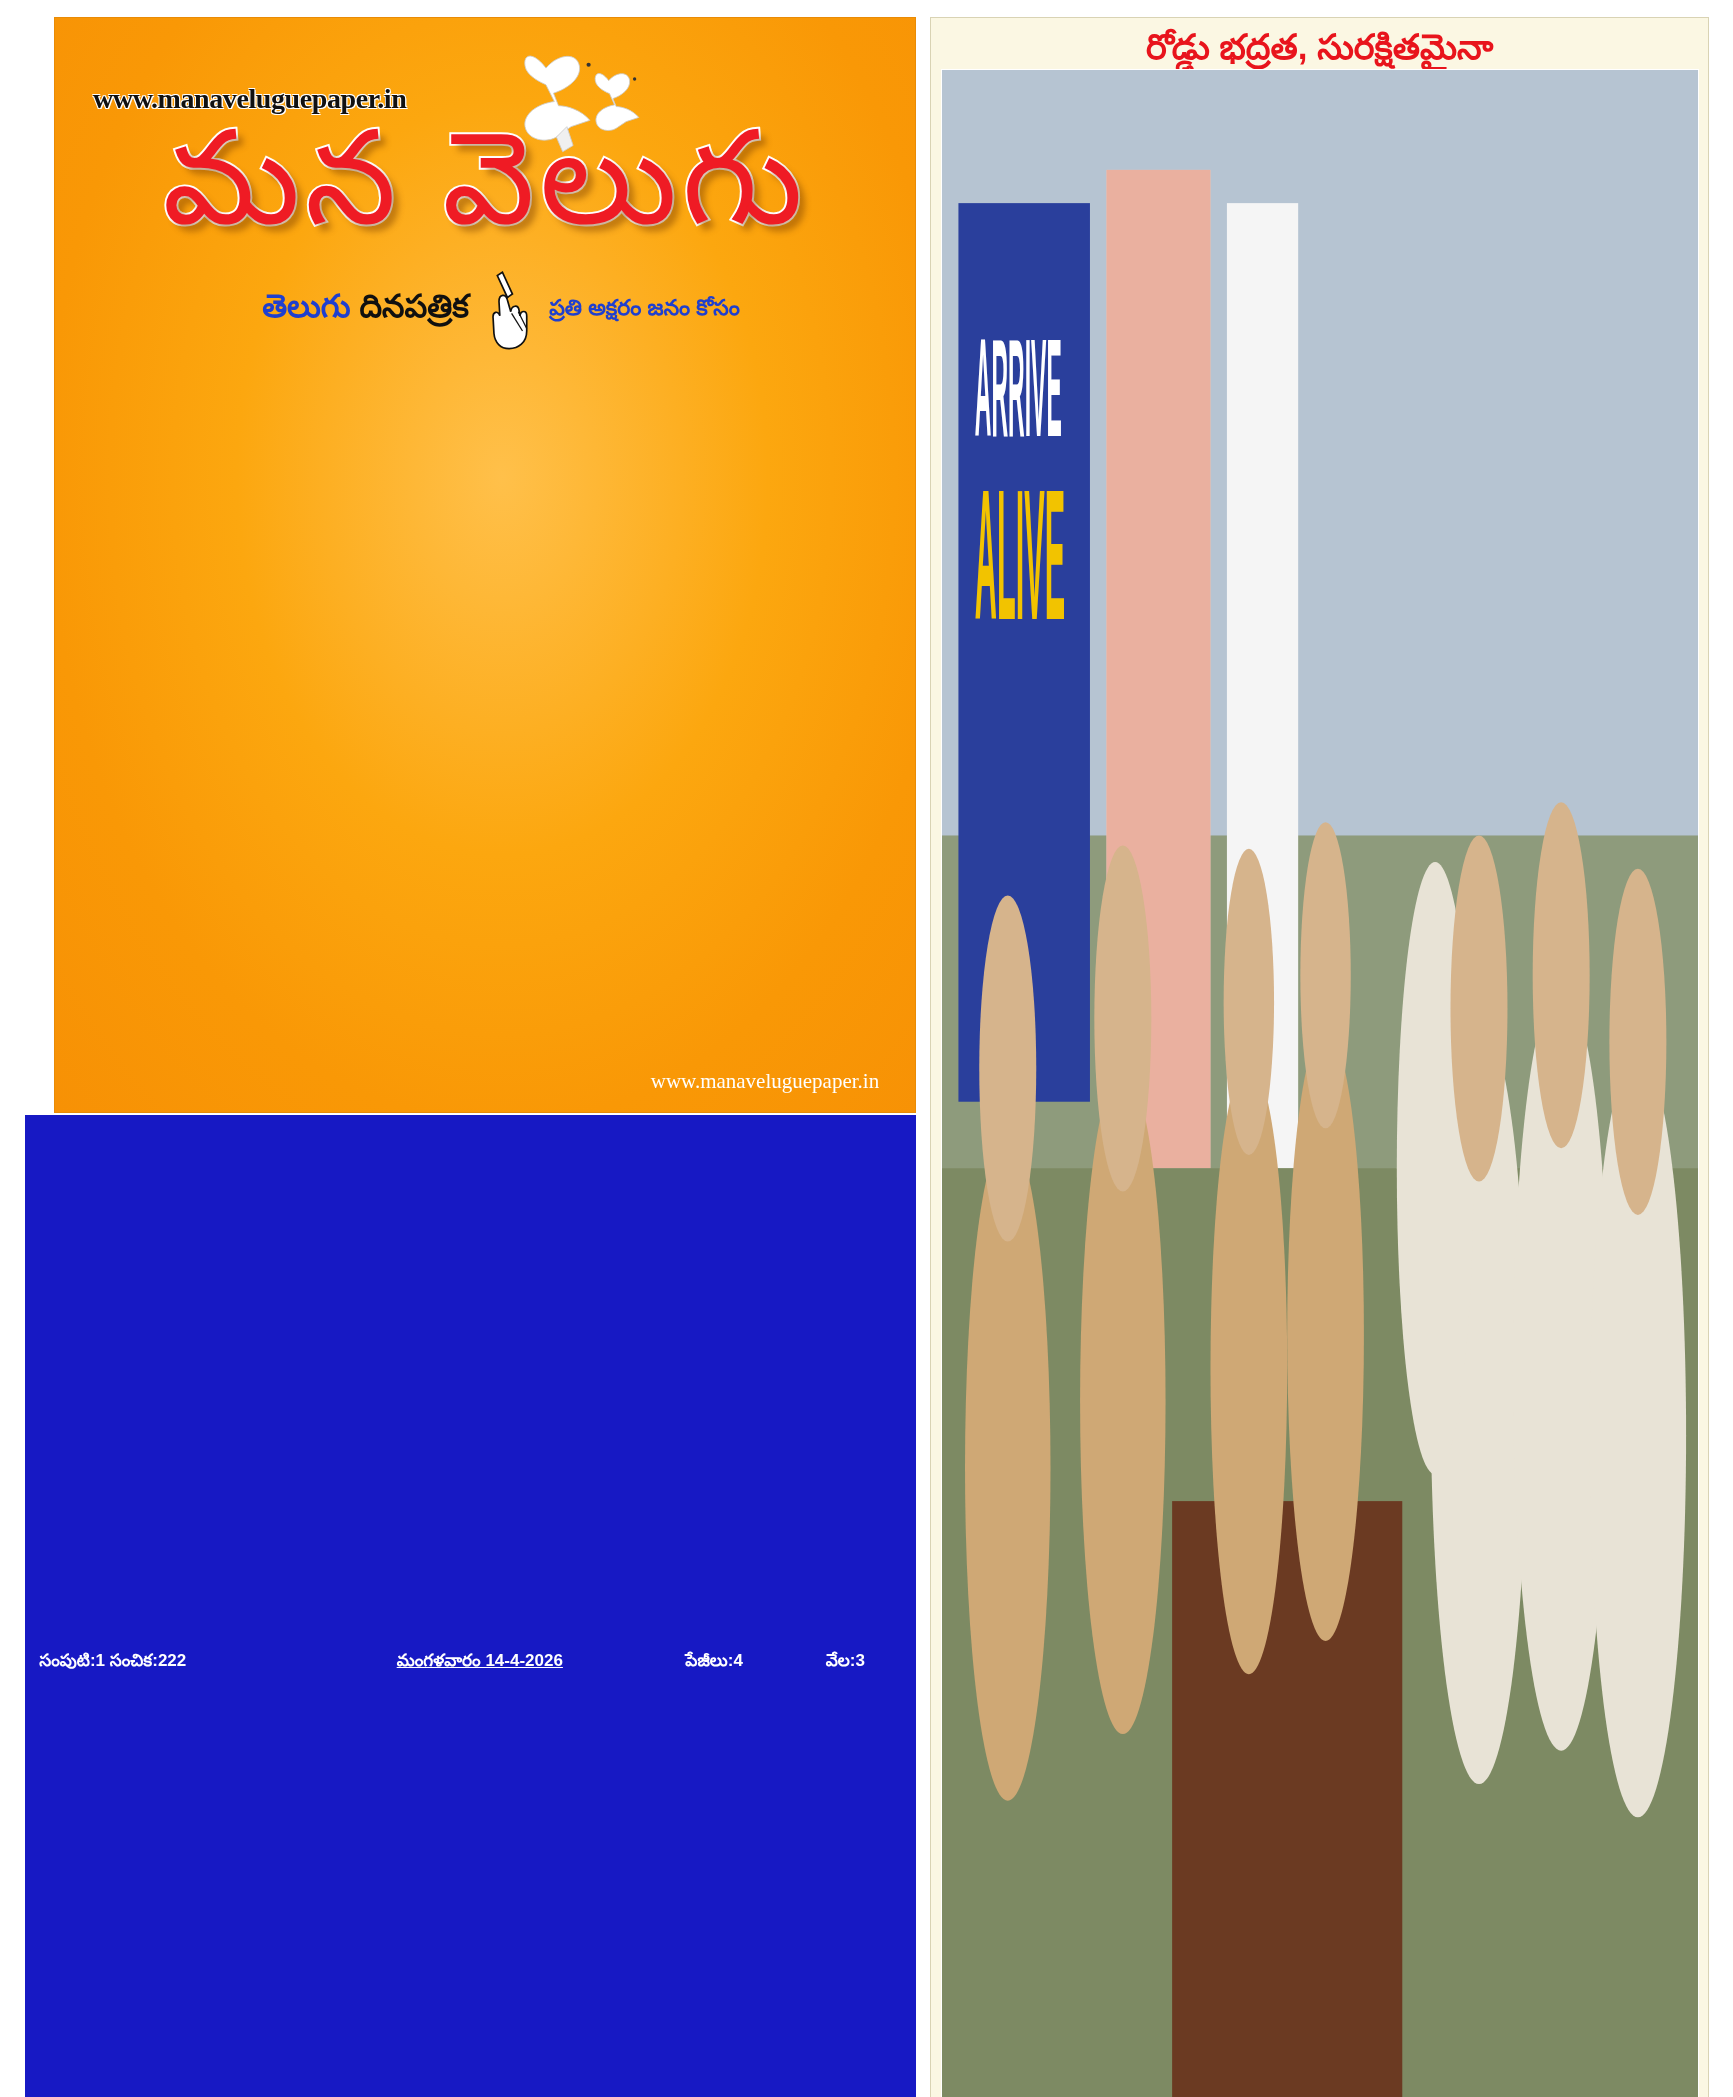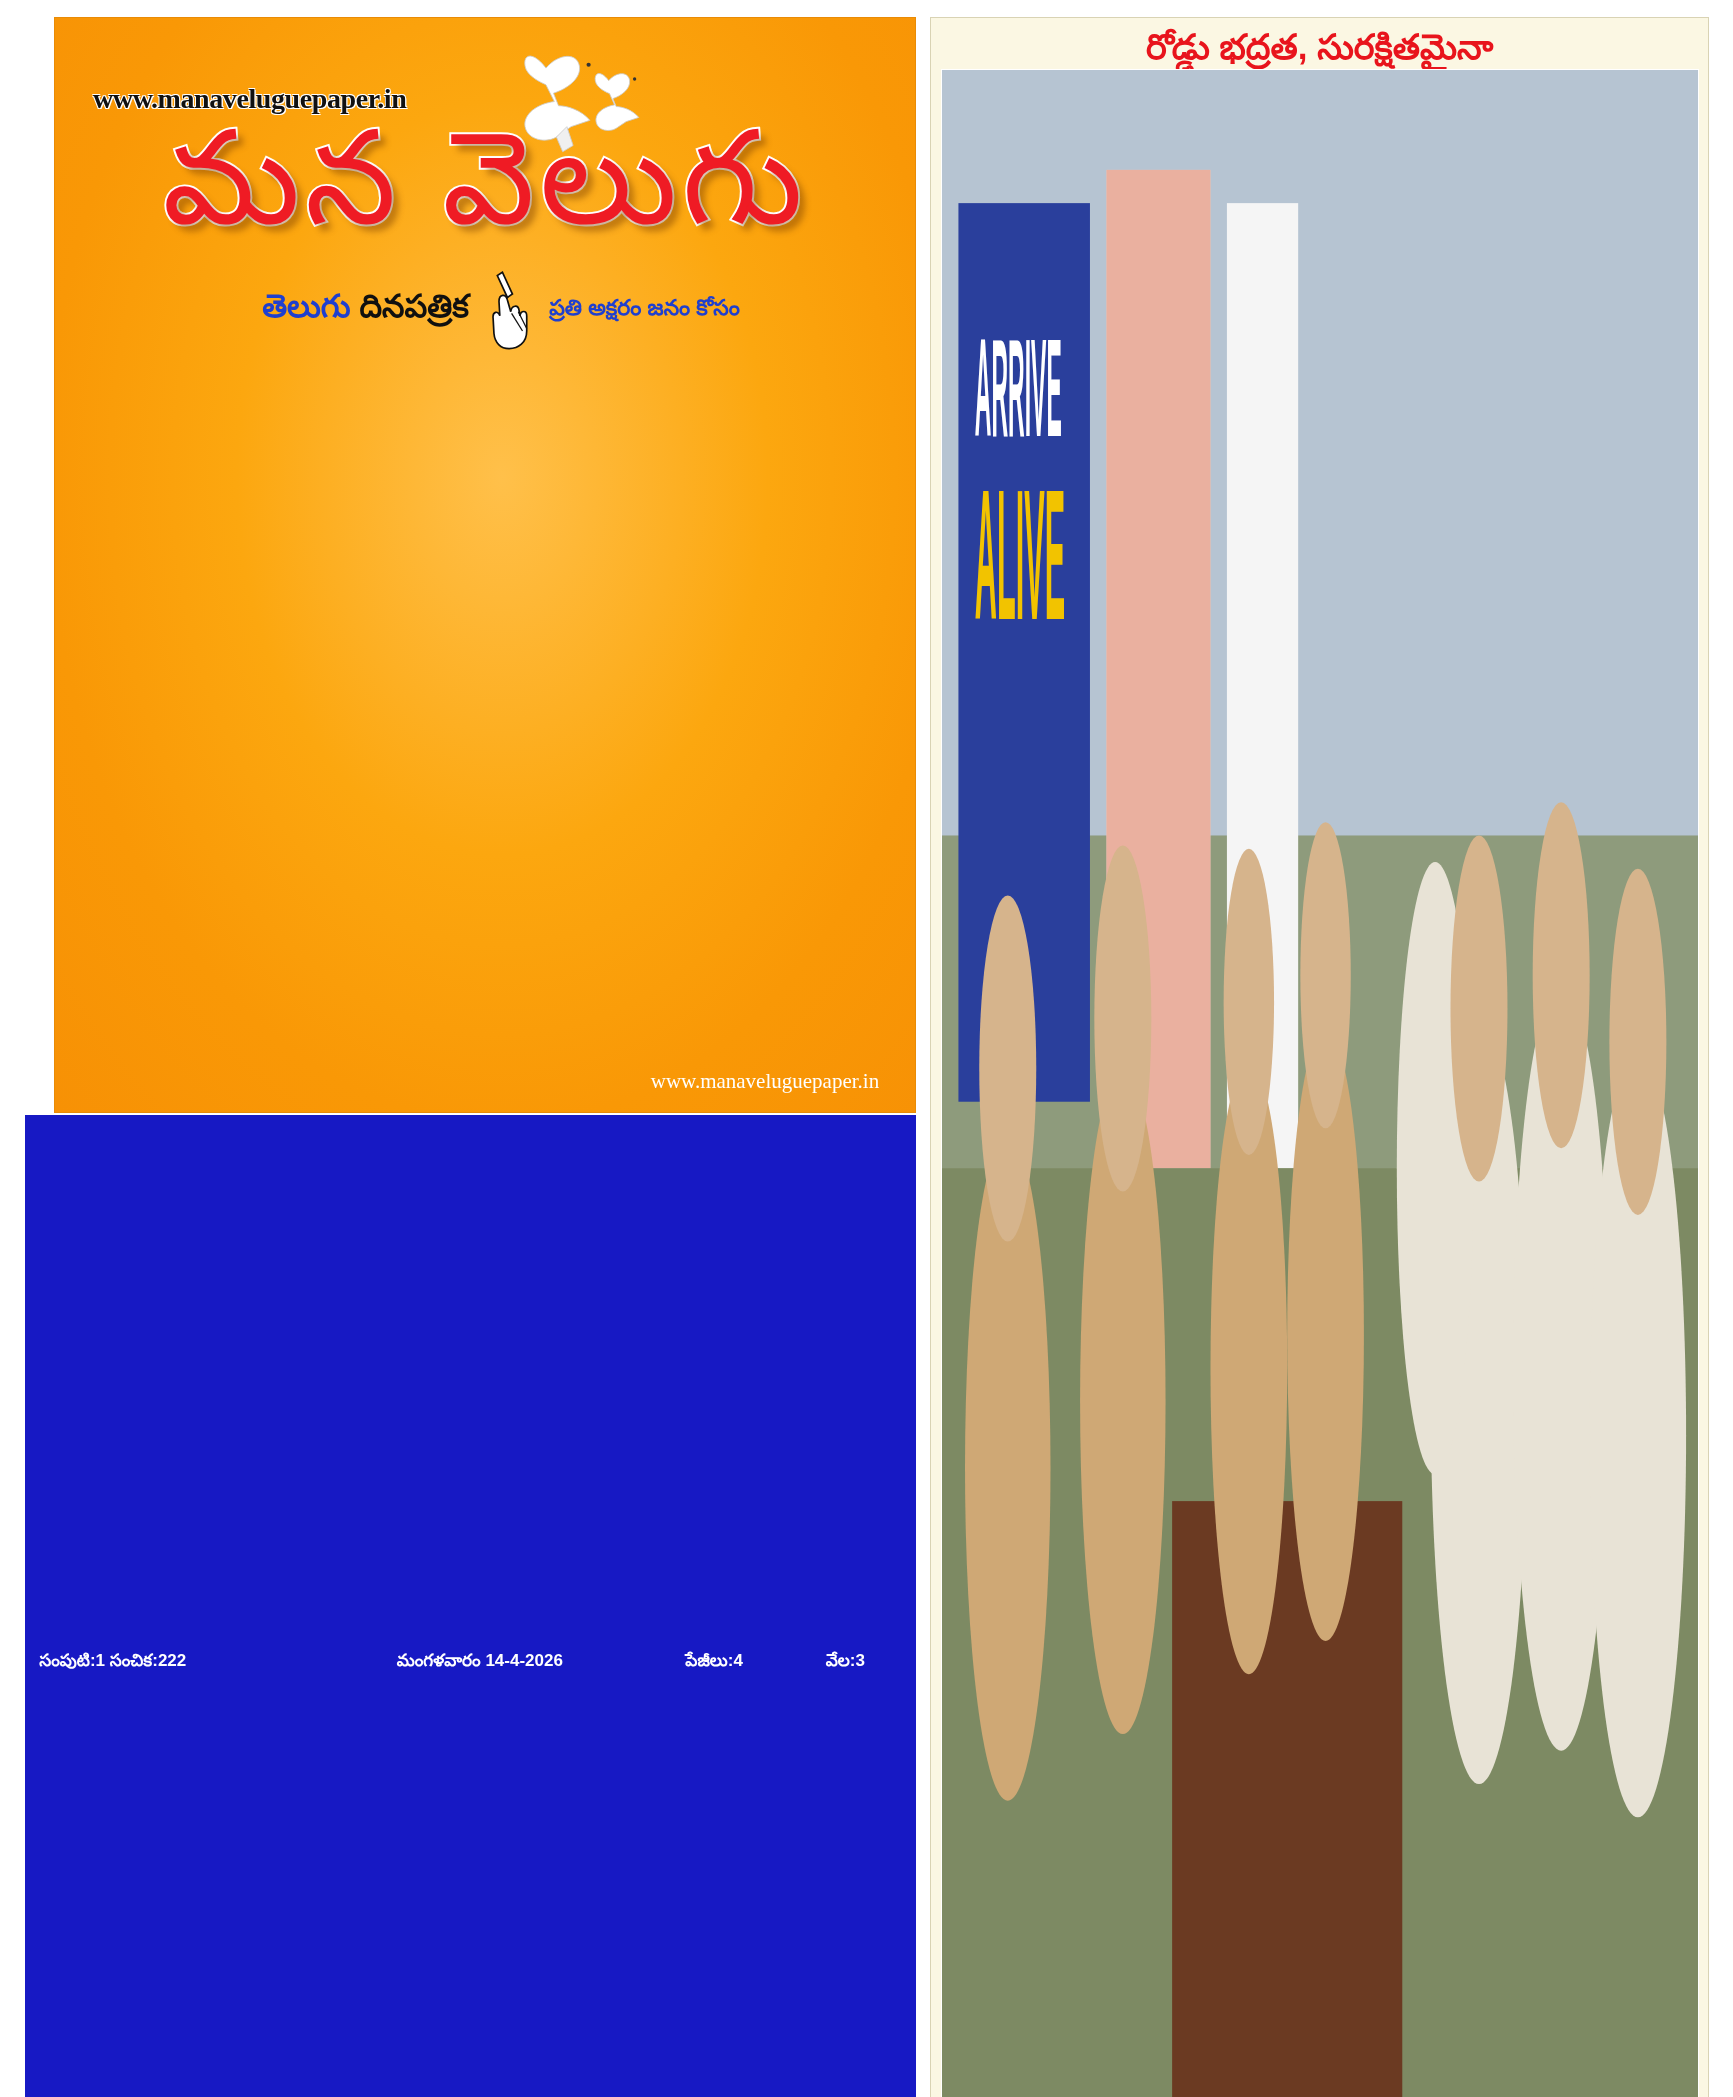--- a/index.html
+++ b/index.html
@@ -59,21 +59,21 @@
     flex: 0 0 1096px;
     background: #1719c4;
     color:#fff;
     height: 31px;
     display:flex; align-items:center;
     font-weight: bold; font-size: 17px;
     padding: 0 14.3px;
     margin-top: 1.7px;
   }
   .infobar .ib1 { width: 235px; }
-  .infobar .ib2 { width: 411px; text-align:center; }
+  .infobar .ib2 { width: 411px; text-align:center;text-decoration:underline; }
   .infobar .ib3 { flex:1; text-align:right; padding-right:46px;}
   .infobar .ib4 { width: 113px; text-align:center; }
 
   
   .topbanner {
     flex:1; background:#fbf7e3; border:1.3px solid #d9d3b4;
     padding: 7.6px 9.2px 8.4px 9.2px; display:flex; flex-direction:column;
   }
   .topbanner h2 {
     color:#e8141c; font-size: 35px; font-weight: bold; line-height:1.22; text-align:center;

